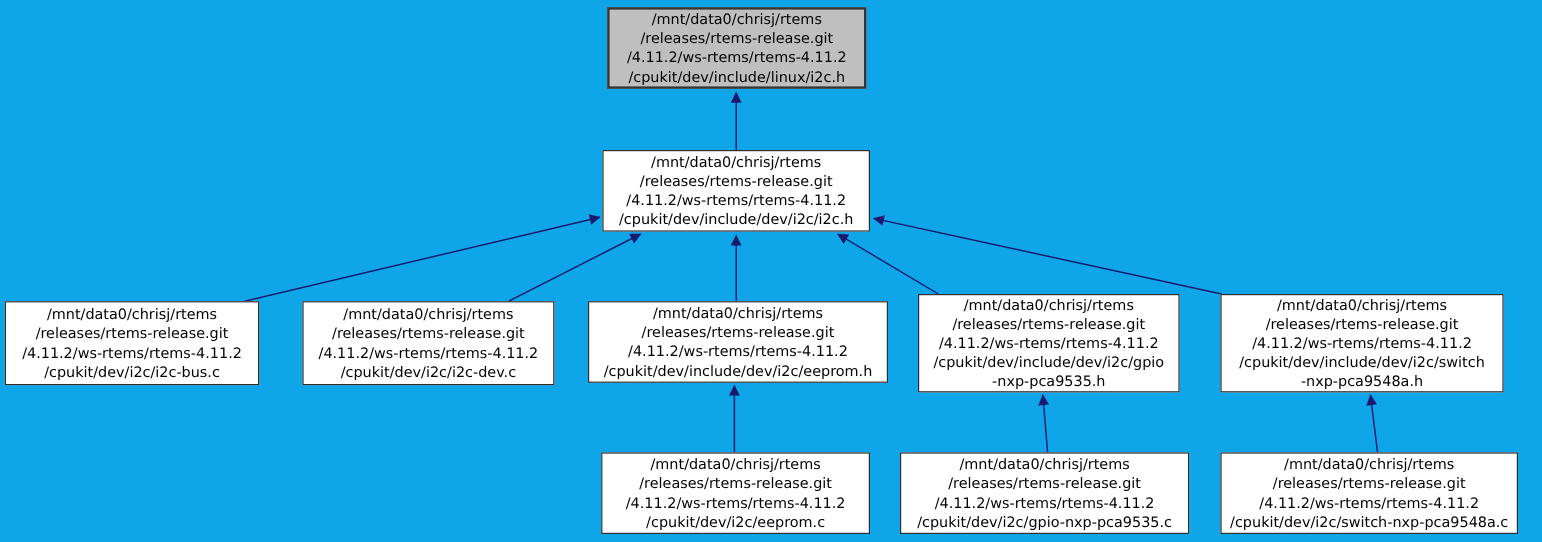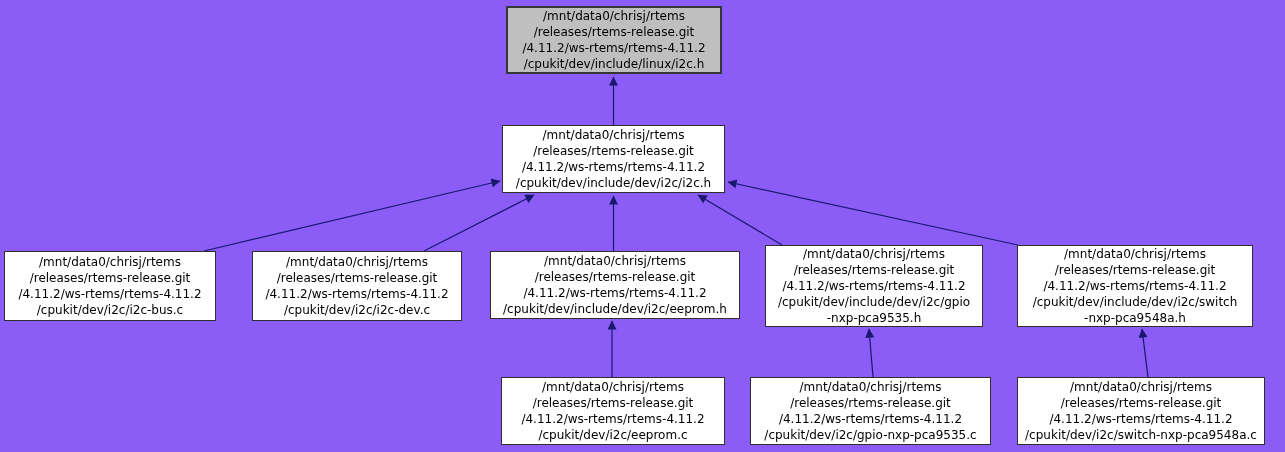--- a/index.html
+++ b/index.html
@@ -4,21 +4,21 @@
 <style>
   html, body {
     margin: 0;
     padding: 0;
     background: #ffffff;
   }
   #canvas {
     position: relative;
     width: 1285px;
     height: 452px;
-    background: #8b5cf6;
+    background: #0ea5e9;
     font-family: "DejaVu Sans", "Liberation Sans", sans-serif;
     overflow: hidden;
   }
   #edges {
     position: absolute;
     left: 0;
     top: 0;
     width: 1285px;
     height: 452px;
     pointer-events: none;

